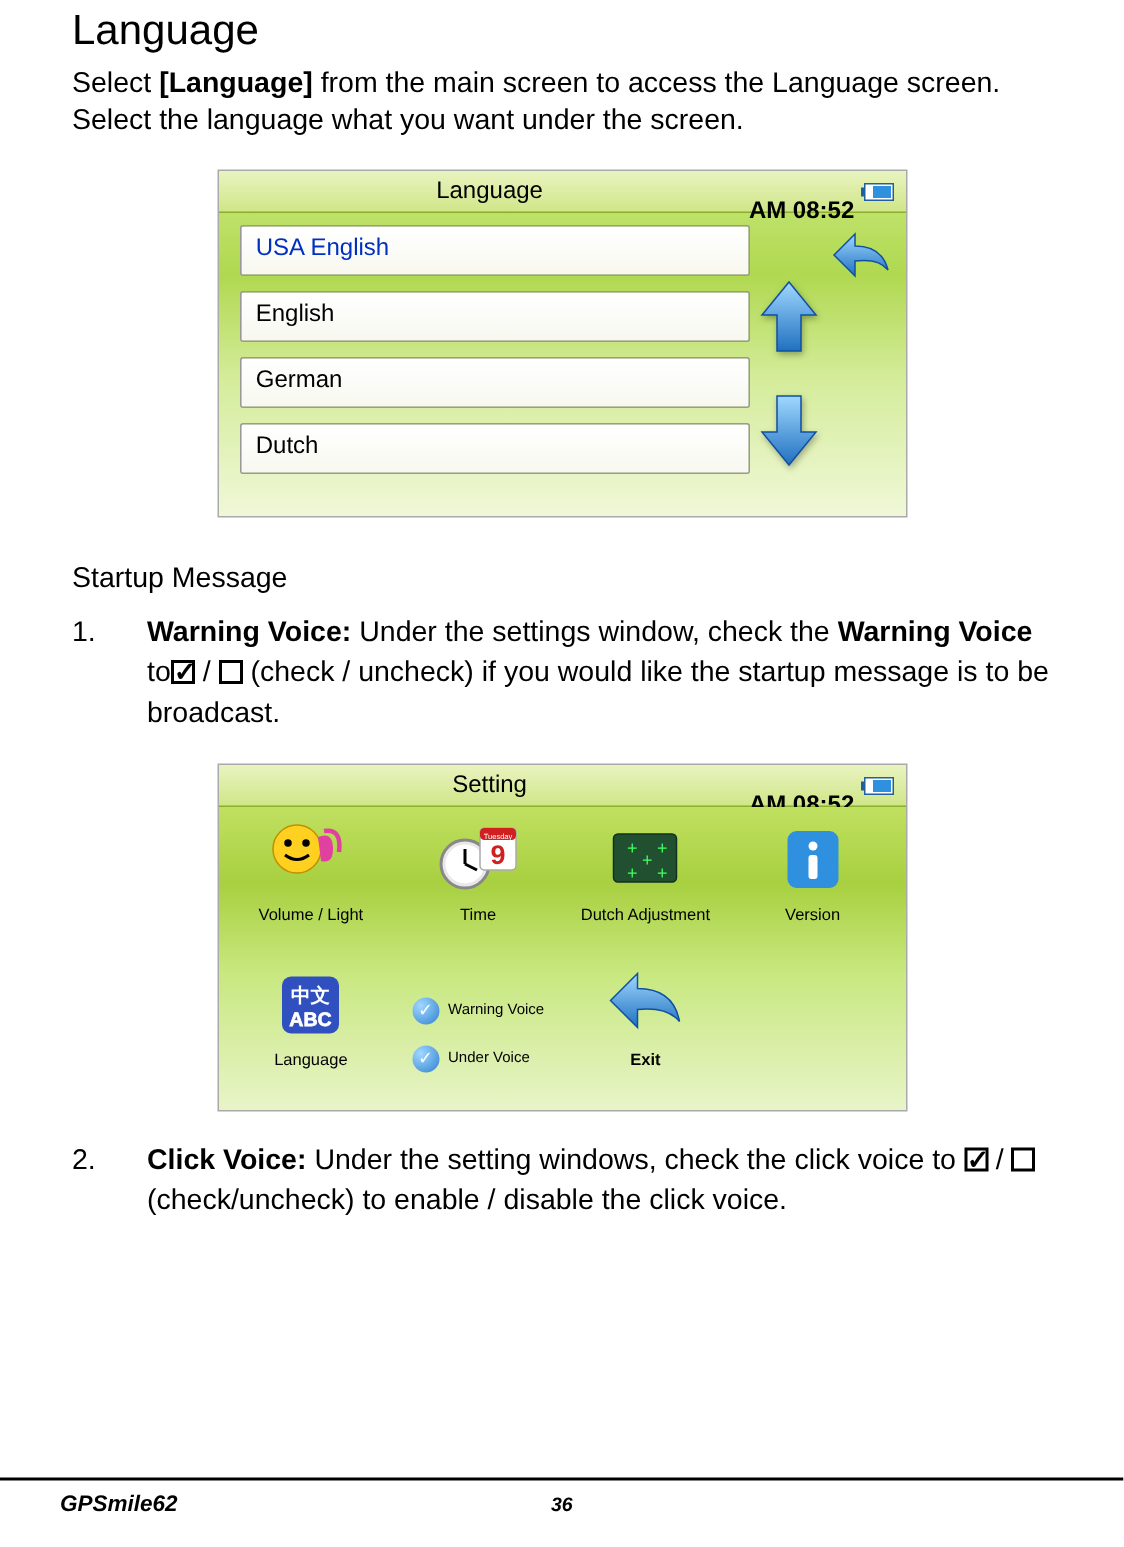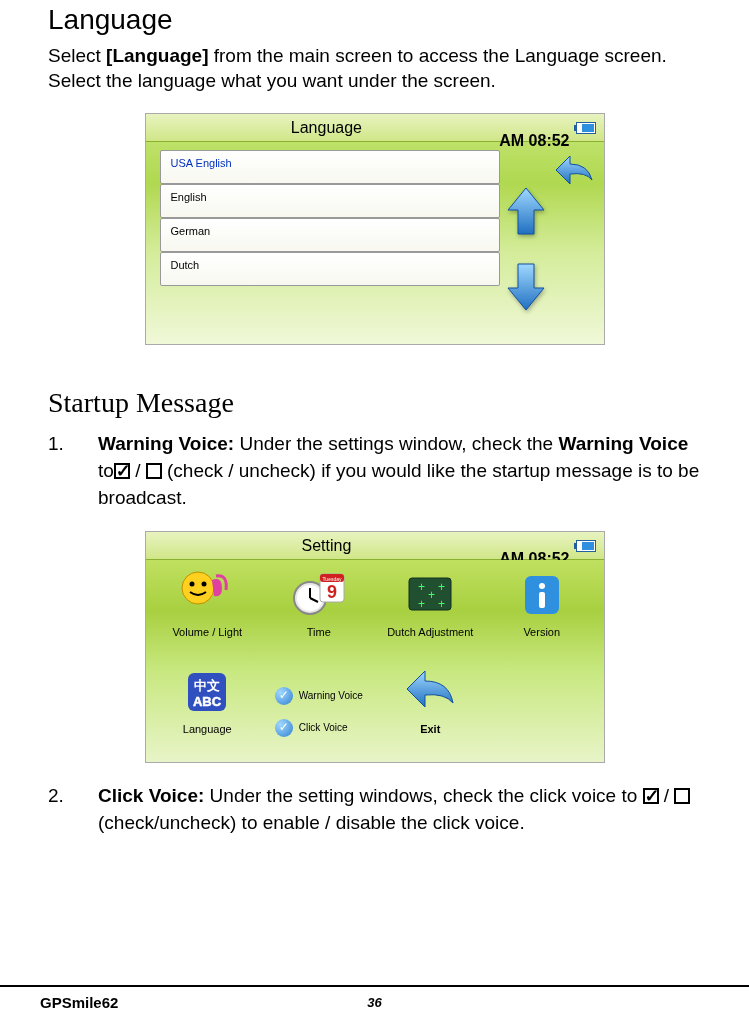--- a/index.html
+++ b/index.html
@@ -13,26 +13,25 @@
       padding: 0 40px;
     }
     .section-title {
       font-size: 28px;
       font-weight: normal;
       margin-top: 4px;
       margin-bottom: 8px;
       margin-left: 8px;
     }
     .section-title-2 {
-      font-size: 28px;
+      font-size: 19px;
       font-weight: normal;
-      margin-top: 42px;
+      margin-top: 30px;
       margin-bottom: 8px;
       margin-left: 8px;
-      font-family: Liberation Serif, serif;
     }
     .body-text {
       font-size: 19px;
       line-height: 1.3;
       margin-left: 8px;
     }
     .list-item {
       display: flex;
       margin-top: 12px;
       margin-left: 8px;
@@ -119,24 +118,24 @@
       position: absolute;
       left: 14px;
       top: 36px;
       width: 340px;
     }
     .lang-item {
       background: linear-gradient(180deg, #fff 0%, #f8f8f0 100%);
       border: 1px solid #999;
       border-radius: 2px;
       height: 34px;
-      margin-bottom: 0;
+      margin-bottom: 10px;
       padding: 6px 10px;
       font-family: "Comic Sans MS", cursive, sans-serif;
-      font-size: 11px;
+      font-size: 16px;
     }
     .lang-item.selected { color: #0030c0; }
     .scroll-up, .scroll-down {
       position: absolute;
       right: 56px;
       width: 44px;
       height: 56px;
       display: flex;
       align-items: center;
       justify-content: center;
@@ -215,20 +214,21 @@
     .footer {
       position: absolute;
       bottom: 20px;
       left: 0;
       width: 100%;
       display: flex;
       align-items: center;
       padding: 0 40px;
     }
     .footer-model {
+      font-style: italic;
       font-weight: bold;
       font-size: 15px;
       text-align: center;
     }
     .footer-page {
       position: absolute;
       left: 50%;
       transform: translateX(-50%);
       font-style: italic;
       font-weight: bold;
@@ -383,21 +383,21 @@
       </div>
 
       <div class="settings-cell" style="justify-content:center">
         <div class="voice-toggles">
           <div class="voice-toggle">
             <span class="check-circle">✓</span>
             <span>Warning Voice</span>
           </div>
           <div class="voice-toggle">
             <span class="check-circle">✓</span>
-            <span>Click Voice</span>
+            <span>Under Voice</span>
           </div>
         </div>
       </div>
 
       <div class="settings-cell">
         <div class="settings-icon">
           <svg width="58" height="58" viewBox="0 0 58 58">
             <defs>
                 <linearGradient id="bluegrad4" x1="0" y1="0" x2="0" y2="1">
               <stop offset="0" stop-color="#a0d8ff"></stop>

